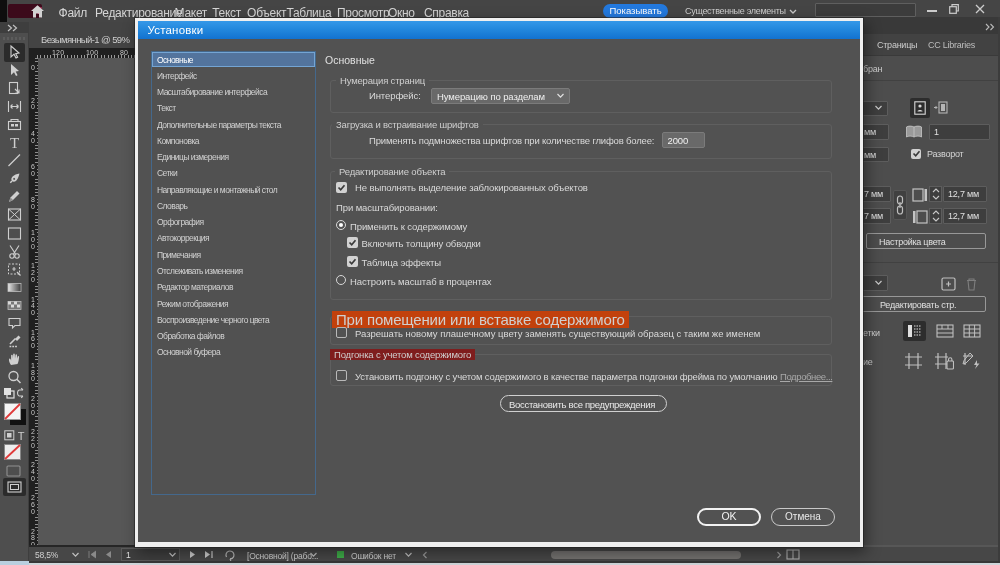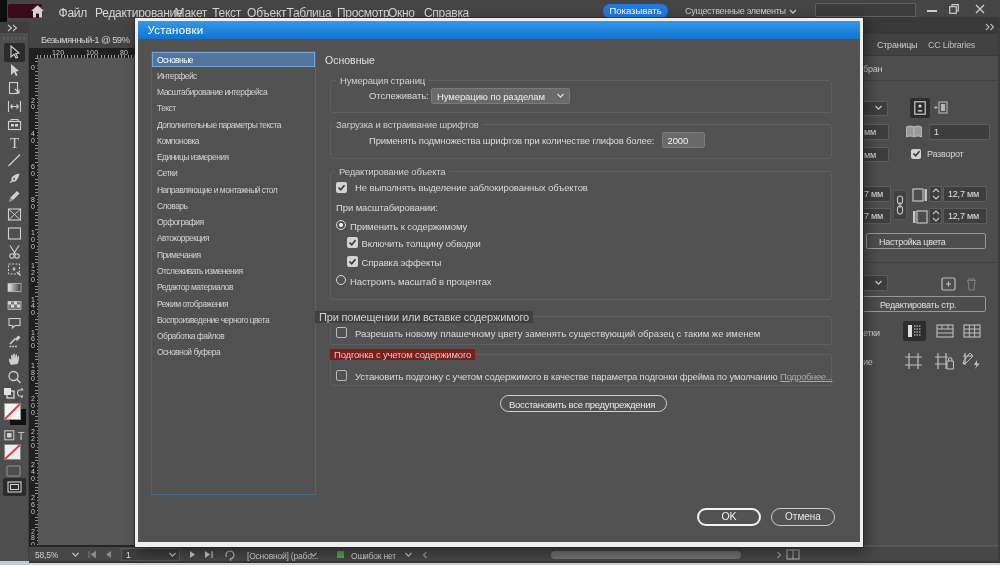--- a/index.html
+++ b/index.html
@@ -374,21 +374,21 @@
 <span class="t sb" style="left:157px;top:249.74px">Примечания</span>
 <span class="t sb" style="left:157px;top:266.01px">Отслеживать изменения</span>
 <span class="t sb" style="left:157px;top:282.28px">Редактор материалов</span>
 <span class="t sb" style="left:157px;top:298.54999999999995px">Режим отображения</span>
 <span class="t sb" style="left:157px;top:314.82px">Воспроизведение черного цвета</span>
 <span class="t sb" style="left:157px;top:331.09px">Обработка файлов</span>
 <span class="t sb" style="left:157px;top:347.36px">Основной буфера</span>
 <span class="t" style="left:325px;top:54px;font-size:10.5px;color:#e0e0e0">Основные</span>
 <div class="abs" style="left:330px;top:80px;width:502px;height:33px;border:1px solid #5f5f5f;border-radius:3px"></div>
 <span class="t" style="left:336px;top:75px;font-size:9.5px;letter-spacing:-0.18px;color:#cfcfcf;background:#525252;padding:0 4px">Нумерация страниц</span>
-<span class="t dlg" style="left:369px;top:90px">Отслеживать:</span>
+<span class="t dlg" style="left:369px;top:90px">Интерфейс:</span>
 <div class="abs" style="left:431px;top:88px;width:139px;height:15.5px;background:#696969;border:1px solid #7b7b7b;border-radius:2px"></div>
 <span class="t dlg" style="left:437px;top:90.5px;color:#efefef">Нумерацию по разделам</span>
 <svg class="abs" style="left:556px;top:92.5px" width="9" height="6" viewBox="0 0 9 6">
     <path d="M1.5 1 L4.5 4.2 L7.5 1" stroke="#e0e0e0" stroke-width="1.2" fill="none" transform="scale(1.0)"></path>
   </svg>
 <div class="abs" style="left:330px;top:124px;width:502px;height:35px;border:1px solid #5f5f5f;border-radius:3px"></div>
 <span class="t" style="left:332px;top:119px;font-size:9.5px;letter-spacing:-0.18px;color:#cfcfcf;background:#525252;padding:0 4px">Загрузка и встраивание шрифтов</span>
 <span class="t" style="left:369px;top:134.5px;font-size:9.5px;letter-spacing:-0.18px;color:#dadada">Применять подмножества шрифтов при количестве глифов более:</span>
 <div class="abs" style="left:662px;top:131.5px;width:43px;height:16.5px;background:#696969;border:1px solid #7b7b7b;border-radius:2px"></div>
 <span class="t dlg" style="left:667.5px;top:134.5px;color:#f0f0f0">2000</span>
@@ -405,25 +405,25 @@
 <span class="t dlg" style="left:350px;top:220.5px">Применить к содержимому</span>
 <div class="abs" style="left:347px;top:237.3px;width:11px;height:11px;background:#d2d2d2;border-radius:2px"></div>
 <svg class="abs" style="left:348px;top:239.3px" width="9" height="8" viewBox="0 0 9 8">
     <path d="M1.5 3.5 L3.7 5.8 L7.5 1.3" stroke="#3a3a3a" stroke-width="1.7" fill="none"></path>
   </svg>
 <span class="t dlg" style="left:361.5px;top:237.5px">Включить толщину обводки</span>
 <div class="abs" style="left:347px;top:255.8px;width:11px;height:11px;background:#d2d2d2;border-radius:2px"></div>
 <svg class="abs" style="left:348px;top:257.8px" width="9" height="8" viewBox="0 0 9 8">
     <path d="M1.5 3.5 L3.7 5.8 L7.5 1.3" stroke="#3a3a3a" stroke-width="1.7" fill="none"></path>
   </svg>
-<span class="t dlg" style="left:361.5px;top:256.5px">Справка эффекты</span>
+<span class="t dlg" style="left:361.5px;top:256.5px">Таблица эффекты</span>
 <div class="abs" style="left:335.8px;top:274.6px;width:10.5px;height:10.5px;border:1.2px solid #d8d8d8;border-radius:50%"></div>
 <span class="t dlg" style="left:350px;top:275.6px">Настроить масштаб в процентах</span>
 <div class="abs" style="left:330px;top:315.5px;width:502px;height:29.0px;border:1px solid #5f5f5f;border-radius:3px"></div>
-<span class="t" style="left:315px;top:310.5px;font-size:11px;letter-spacing:-0.18px;color:#cfcfcf;background:#404040;padding:0 4px">При помещении или вставке содержимого</span>
+<span class="t" style="left:332px;top:310.5px;font-size:15px;letter-spacing:-0.18px;color:#cfcfcf;background:#c2410c;padding:0 4px">При помещении или вставке содержимого</span>
 <div class="abs" style="left:335.5px;top:327px;width:11px;height:11px;border:1px solid #b9b9b9;border-radius:2px"></div>
 <span class="t" style="left:355px;top:327.5px;font-size:9.5px;letter-spacing:-0.02px;color:#dadada">Разрешать новому плашечному цвету заменять существующий образец с таким же именем</span>
 <div class="abs" style="left:330px;top:354px;width:502px;height:32px;border:1px solid #5f5f5f;border-radius:3px"></div>
 <span class="t" style="left:330px;top:349px;font-size:9.5px;letter-spacing:-0.18px;color:#cfcfcf;background:#7f1d1d;padding:0 4px">Подгонка с учетом содержимого</span>
 <div class="abs" style="left:335.5px;top:370px;width:11px;height:11px;border:1px solid #b9b9b9;border-radius:2px"></div>
 <span class="t" style="left:355px;top:370.5px;font-size:9.5px;letter-spacing:-0.16px;color:#dadada">Установить подгонку с учетом содержимого в качестве параметра подгонки фрейма по умолчанию</span>
 <span class="t" style="left:780px;top:370.5px;font-size:9.5px;letter-spacing:-0.4px;color:#a8a8a8;text-decoration:underline">Подробнее...</span>
 <div class="abs" style="left:500px;top:394.5px;width:167px;height:17.5px;border:1px solid #d0d0d0;border-radius:9px"></div>
 <span class="t" style="left:509px;top:398.5px;font-size:9.5px;letter-spacing:-0.3px;color:#eaeaea">Восстановить все предупреждения</span>
 <div class="abs" style="left:697px;top:508px;width:64px;height:17.5px;border:2px solid #f2f2f2;border-radius:9.5px"></div>

